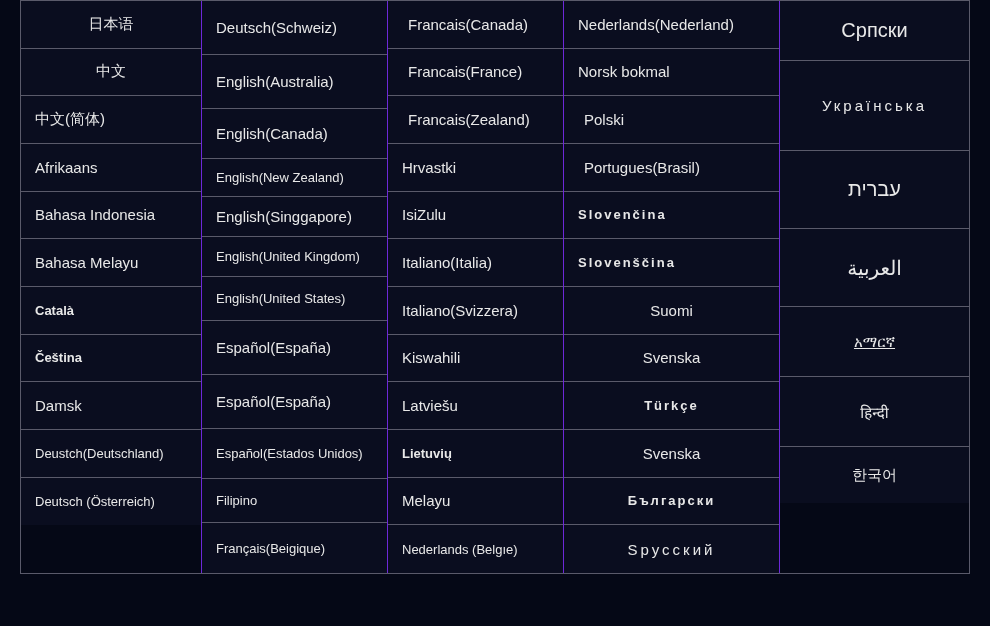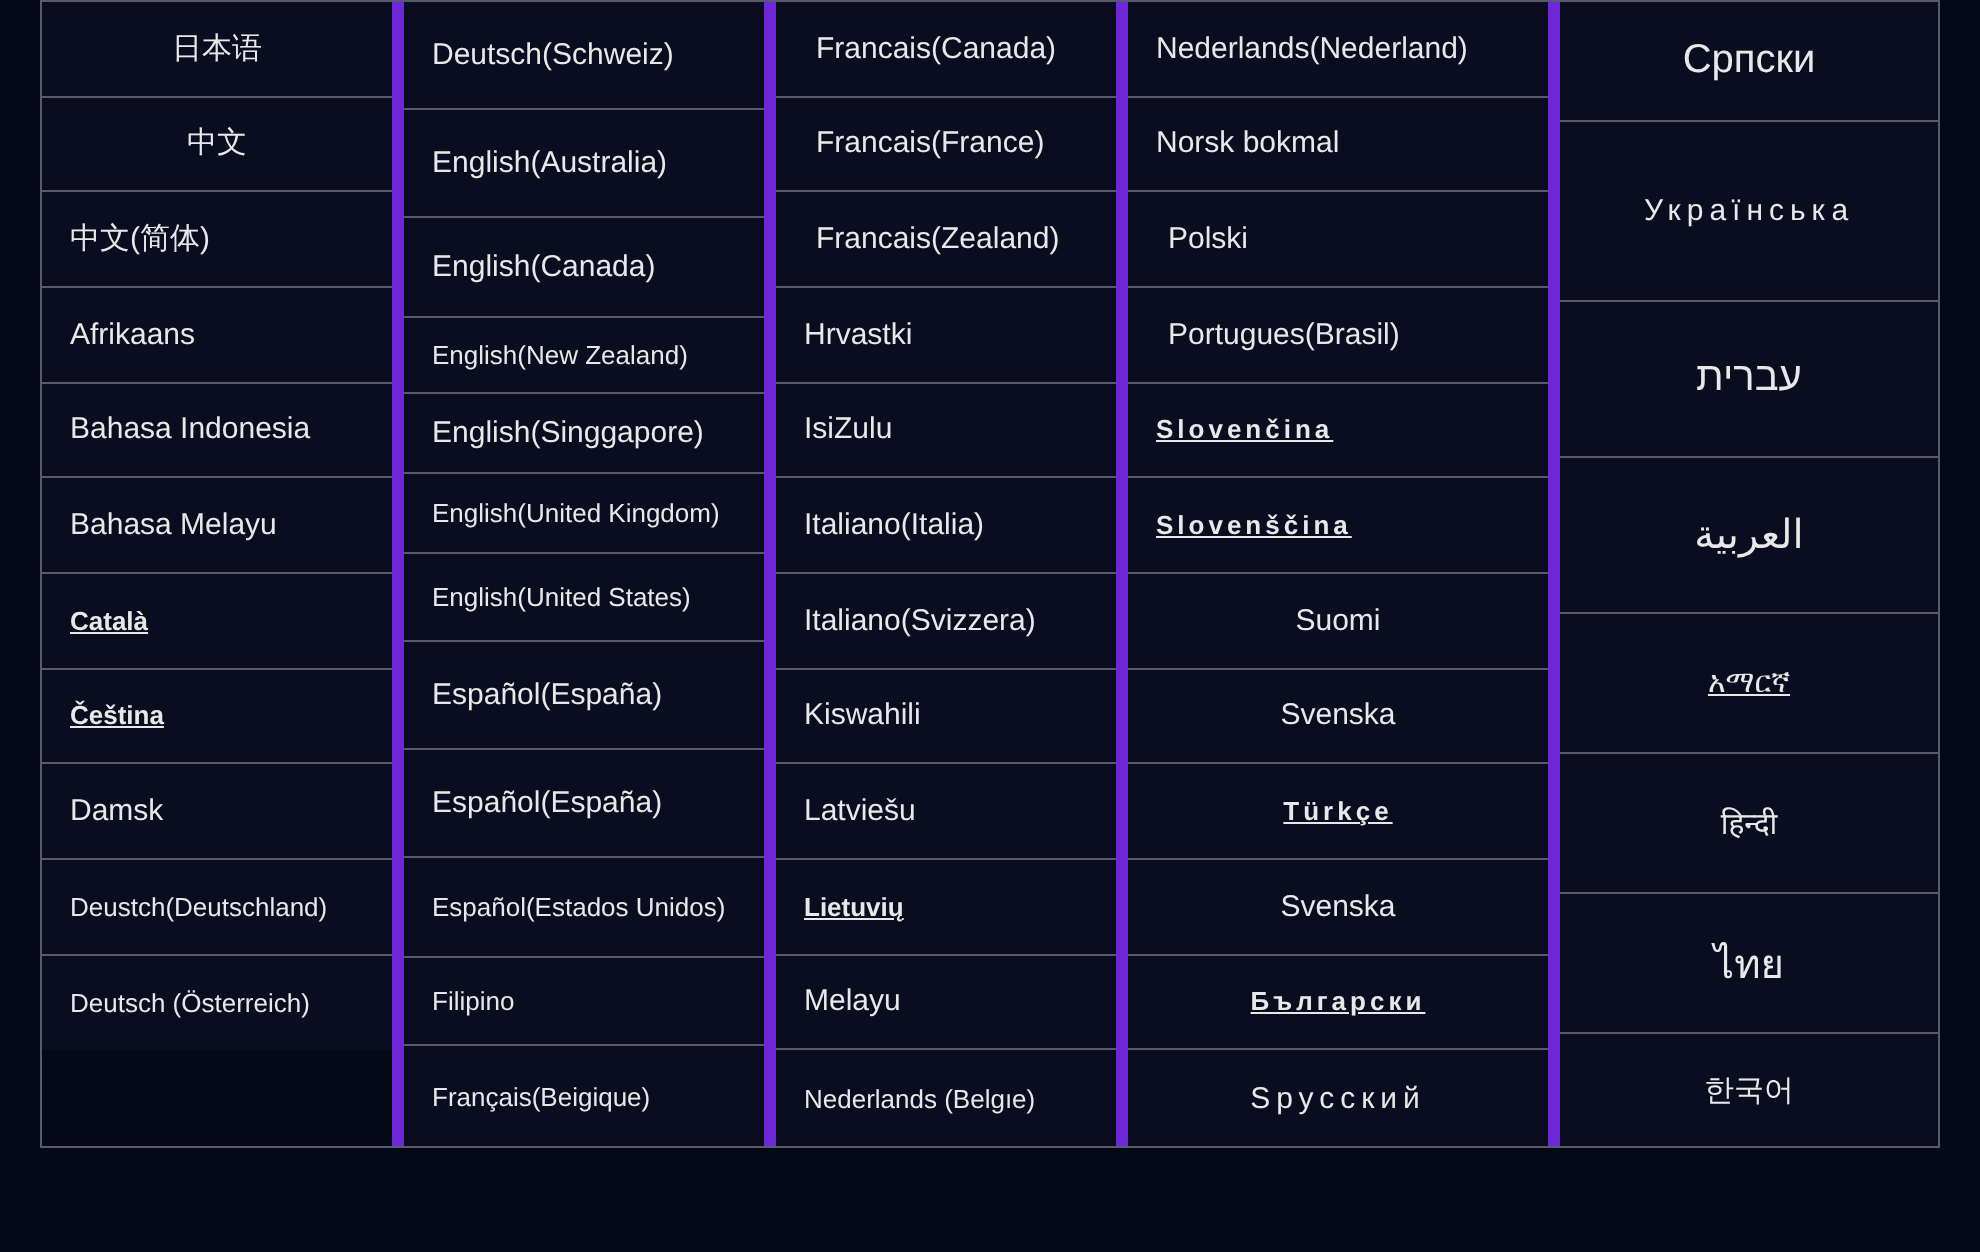--- a/index.html
+++ b/index.html
@@ -19,21 +19,21 @@
       width: 100%;
     }
     .lang-grid {
       display: flex;
       width: 100%;
       border: 1px solid #5a5a6a;
     }
     .col {
       display: flex;
       flex-direction: column;
-      border-right: 6px solid #6d28d9;
+      border-right: 1px solid #6d28d9;
     }
     .col:last-child {
       border-right: none;
     }
     .col1 { flex: 0 0 181px; }
     .col2 { flex: 0 0 186px; }
     .col3 { flex: 0 0 176px; }
     .col4 { flex: 0 0 216px; }
     .col5 { flex: 1; }
     .cell {
@@ -49,21 +49,21 @@
       border-bottom: none;
     }
     .col1 .cell { height: 47px; }
     .col2 .cell { height: 47px; }
     .col3 .cell { height: 51px; }
     .col4 .cell { height: 51px; }
     .col5 .cell { height: 72px; }
     
     .center { justify-content: center; }
     .slight { padding-left: 20px; }
-    .bold { font-weight: bold; text-decoration: underline; }
+    .bold { font-weight: bold; }
     .spaced { letter-spacing: 2px; }
     .spaced-more { letter-spacing: 3px; }
     .small { font-size: 13px; }
     .serif { font-family: Georgia, serif; }
     .rtl { direction: rtl; }
     .large { font-size: 20px; }
   </style>
 </head>
 <body>
 
@@ -125,17 +125,16 @@
         <div class="cell center bold spaced small" style="height: 47.6667px;">Български</div>
         <div class="cell center spaced-more" style="height: 47.6667px;">Sрусский</div>
       </div>
       <div class="col col5">
         <div class="cell center large" style="height: 60px;">Српски</div>
         <div class="cell center spaced-more" style="height: 90px;">Українська</div>
         <div class="cell center rtl large" style="height: 78px;">עברית</div>
         <div class="cell center rtl large" style="height: 78px;">العربية</div>
         <div class="cell center" style="height: 70px; text-decoration: underline;">አማርኛ</div>
         <div class="cell center serif" style="height: 70px;">हिन्दी</div>
-        <div class="cell center large" style="height: 70px;">ไทย</div>
         <div class="cell center" style="height: 56px;">한국어</div>
       </div>
     </div>
 </div>
 
 </body></html>

